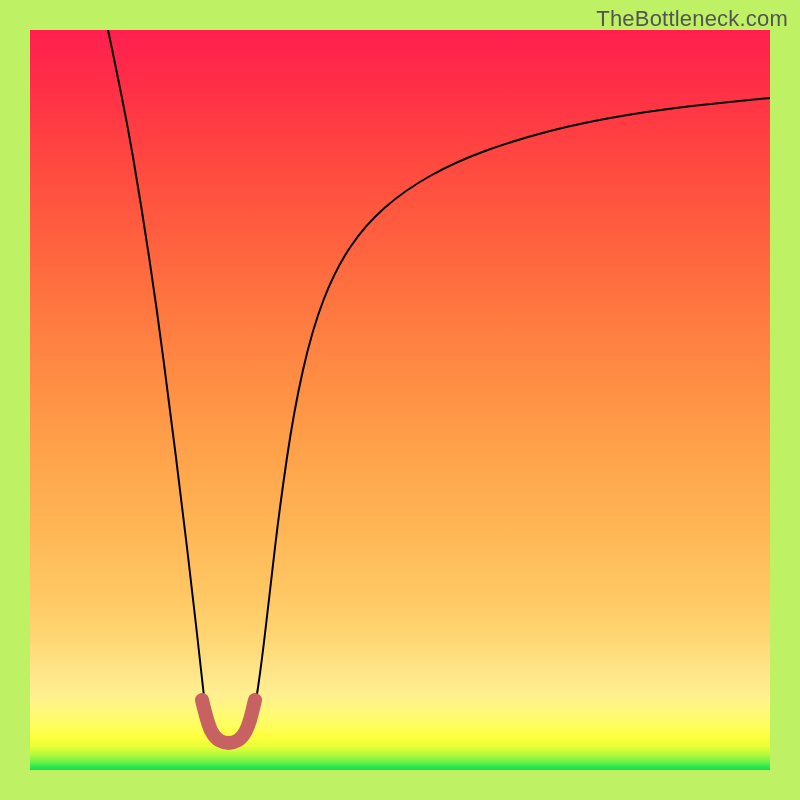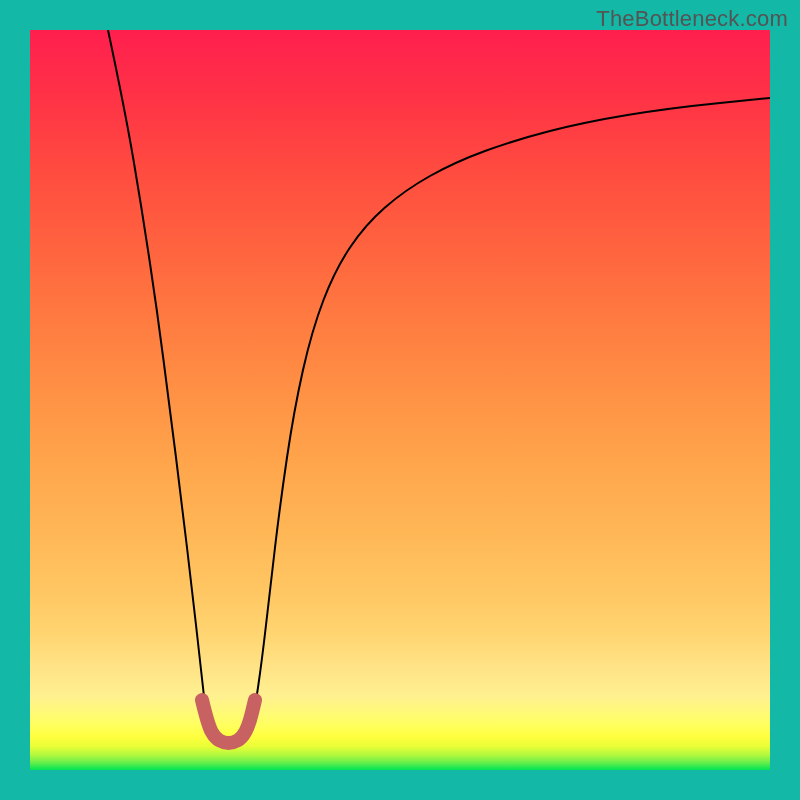--- a/index.html
+++ b/index.html
@@ -10,21 +10,21 @@
     background: #000;
     overflow: hidden;
     font-family: Arial, Helvetica, sans-serif;
   }
   .frame {
     position: absolute;
     left: 0;
     top: 0;
     width: 800px;
     height: 800px;
-    background: #14b8a6;
+    background: #bef264;
   }
   .plot-area {
     position: absolute;
     left: 30px;
     top: 30px;
     width: 740px;
     height: 740px;
     overflow: hidden;
   }
   .gradient {

